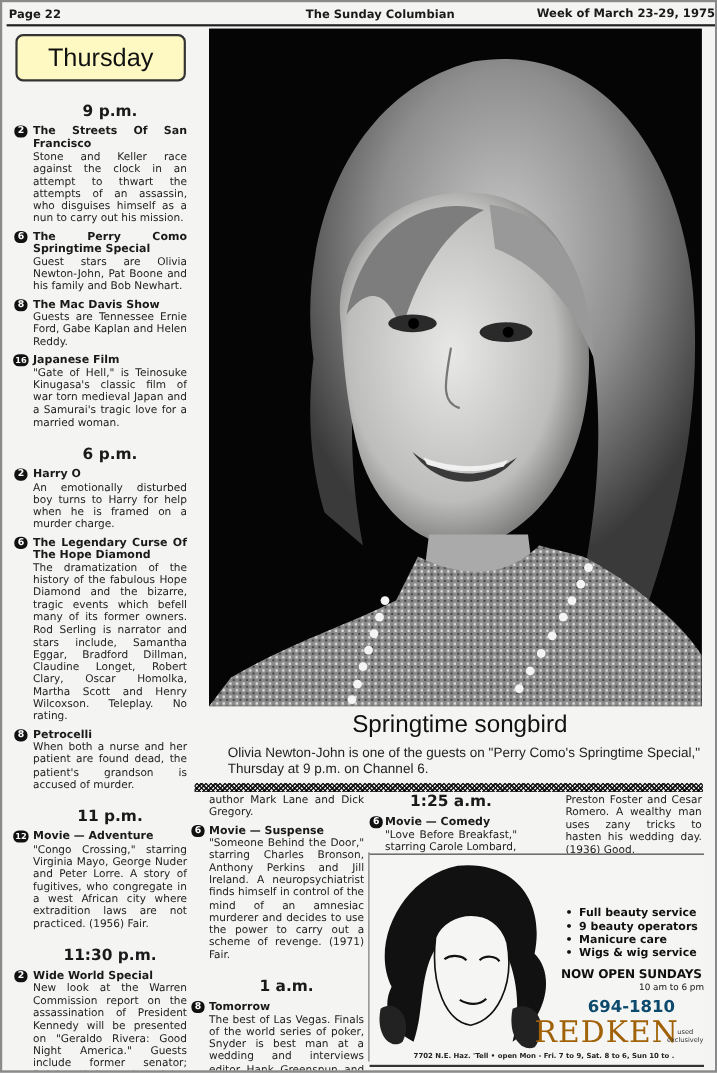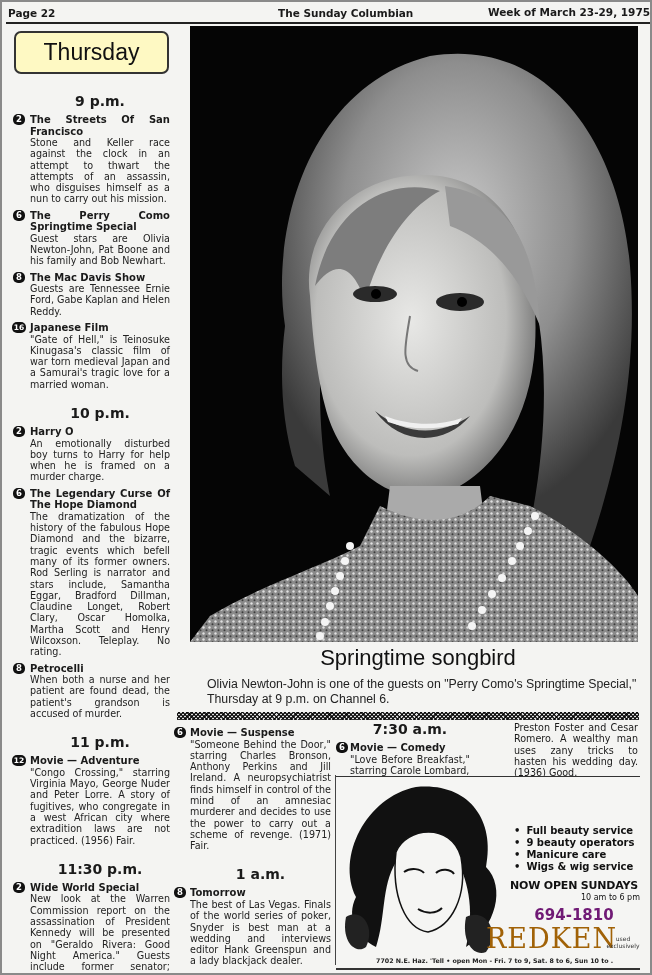--- a/index.html
+++ b/index.html
@@ -71,21 +71,21 @@
 
   
   .ad { position: absolute; left: 334px; top: 774px; width: 304px; height: 192px; border-top: 1.5px solid #333; background: #f5f5f3; overflow: hidden; }
   .ad-art { position: absolute; left: 0; top: 0; width: 170px; height: 180px; }
   .ad-name { position: absolute; left: 138px; top: 6px; width: 170px; font-family: "DejaVu Sans", sans-serif;
     font-weight: bold; font-style: italic; font-size: 17.5px; line-height: 19px; text-align: center; letter-spacing: -0.5px; color: #111; }
   .ad-list { position: absolute; left: 178px; top: 48px; list-style: none; font-weight: bold; font-size: 10px; line-height: 12px; color: #111; }
   .ad-list li::before { content: "\2022"; margin-right: 6px; }
   .ad-sundays { position: absolute; left: 172px; top: 102px; width: 132px; text-align: center; font-weight: bold; font-size: 11px; letter-spacing: -0.2px; color:#111; }
   .ad-hours { position: absolute; left: 172px; top: 116px; width: 132px; text-align: right; font-size: 8px; color:#111; }
-  .ad-phone { position: absolute; left: 172px; top: 129px; width: 132px; text-align: center; font-weight: bold; font-size: 15px; color:#701a75; }
+  .ad-phone { position: absolute; left: 172px; top: 129px; width: 132px; text-align: center; font-weight: bold; font-size: 15px; color:#0c4a6e; }
   .ad-brand { position: absolute; left: 150px; top: 146px; font-family: "DejaVu Serif", serif; font-size: 27px; letter-spacing: 1px; color: #a16207; }
   .ad-used { position: absolute; left: 270px; top: 158px; width: 34px; text-align: center; font-size: 6px; line-height: 7px; color: #333; }
   .ad-addr { position: absolute; left: 40px; top: 180px; font-size: 6.3px; font-weight: bold; color: #222; white-space: nowrap; }
   .ad-bottom { position: absolute; left: 334px; top: 966px; width: 304px; height: 1.5px; background:#333; }
 </style>
 </head>
 <body>
 
 <div class="page">
 
@@ -111,21 +111,21 @@
     </div>
     <div class="prog">
       <div class="prog-title"><span class="badge">8</span><span>The Mac Davis Show</span></div>
       <div class="prog-desc">Guests are Tennessee Ernie Ford, Gabe Kaplan and Helen Reddy.</div>
     </div>
     <div class="prog">
       <div class="prog-title"><span class="badge wide">16</span><span>Japanese Film</span></div>
       <div class="prog-desc">"Gate of Hell," is Teinosuke Kinugasa's classic film of war torn medieval Japan and a Samurai's tragic love for a married woman.</div>
     </div>
 
-    <div class="time">10 p.m.</div>
+    <div class="time">6 p.m.</div>
     <div class="prog">
       <div class="prog-title"><span class="badge">2</span><span>Harry O</span></div>
       <div class="prog-desc">An emotionally disturbed boy turns to Harry for help when he is framed on a murder charge.</div>
     </div>
     <div class="prog">
       <div class="prog-title"><span class="badge">6</span><span>The Legendary Curse Of The Hope Diamond</span></div>
       <div class="prog-desc">The dramatization of the history of the fabulous Hope Diamond and the bizarre, tragic events which befell many of its former owners. Rod Serling is narrator and stars include, Samantha Eggar, Bradford Dillman, Claudine Longet, Robert Clary, Oscar Homolka, Martha Scott and Henry Wilcoxson. Teleplay. No rating.</div>
     </div>
     <div class="prog">
       <div class="prog-title"><span class="badge">8</span><span>Petrocelli</span></div>
@@ -205,35 +205,36 @@
       </g>
     </svg>
   </div>
 
   <div class="caption-title">Springtime songbird</div>
   <div class="caption-text">Olivia Newton-John is one of the guests on "Perry Como's Springtime Special," Thursday at 9 p.m. on Channel 6.</div>
 
   <div class="checker"></div>
 
   <div class="col col-mid">
+    <p>author Mark Lane and Dick Gregory.</p>
     <div class="prog" style="margin-top:5px">
       <div class="prog-title"><span class="badge">6</span><span>Movie — Suspense</span></div>
       <div class="prog-desc">"Someone Behind the Door," starring Charles Bronson, Anthony Perkins and Jill Ireland. A neuropsychiatrist finds himself in control of the mind of an amnesiac murderer and decides to use the power to carry out a scheme of revenge. (1971) Fair.</div>
     </div>
     <div class="time">1 a.m.</div>
     <div class="prog">
       <div class="prog-title"><span class="badge">8</span><span>Tomorrow</span></div>
       <div class="prog-desc">The best of Las Vegas. Finals of the world series of poker, Snyder is best man at a wedding and interviews editor Hank Greenspun and a lady blackjack dealer.</div>
     </div>
   </div>
 
   <div class="vline"></div>
 
   <div class="col col-r1">
-    <div class="time">7:30 a.m.</div>
+    <div class="time">1:25 a.m.</div>
     <div class="prog">
       <div class="prog-title"><span class="badge">6</span><span>Movie — Comedy</span></div>
       <div class="prog-desc">"Love Before Breakfast," starring Carole Lombard,</div>
     </div>
   </div>
   <div class="col col-r2">
     <p>Preston Foster and Cesar Romero. A wealthy man uses zany tricks to hasten his wedding day. (1936) Good.</p>
   </div>
 
   <div class="ad">

